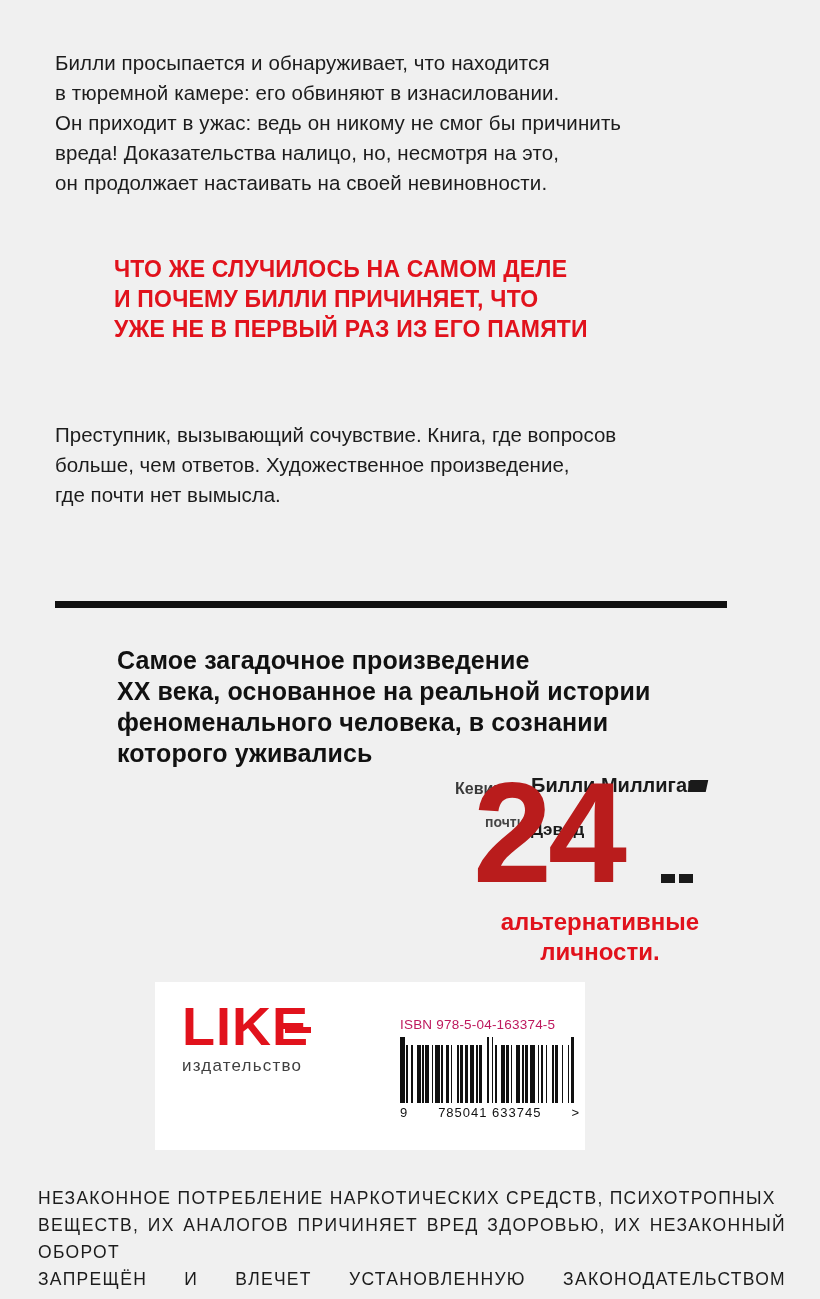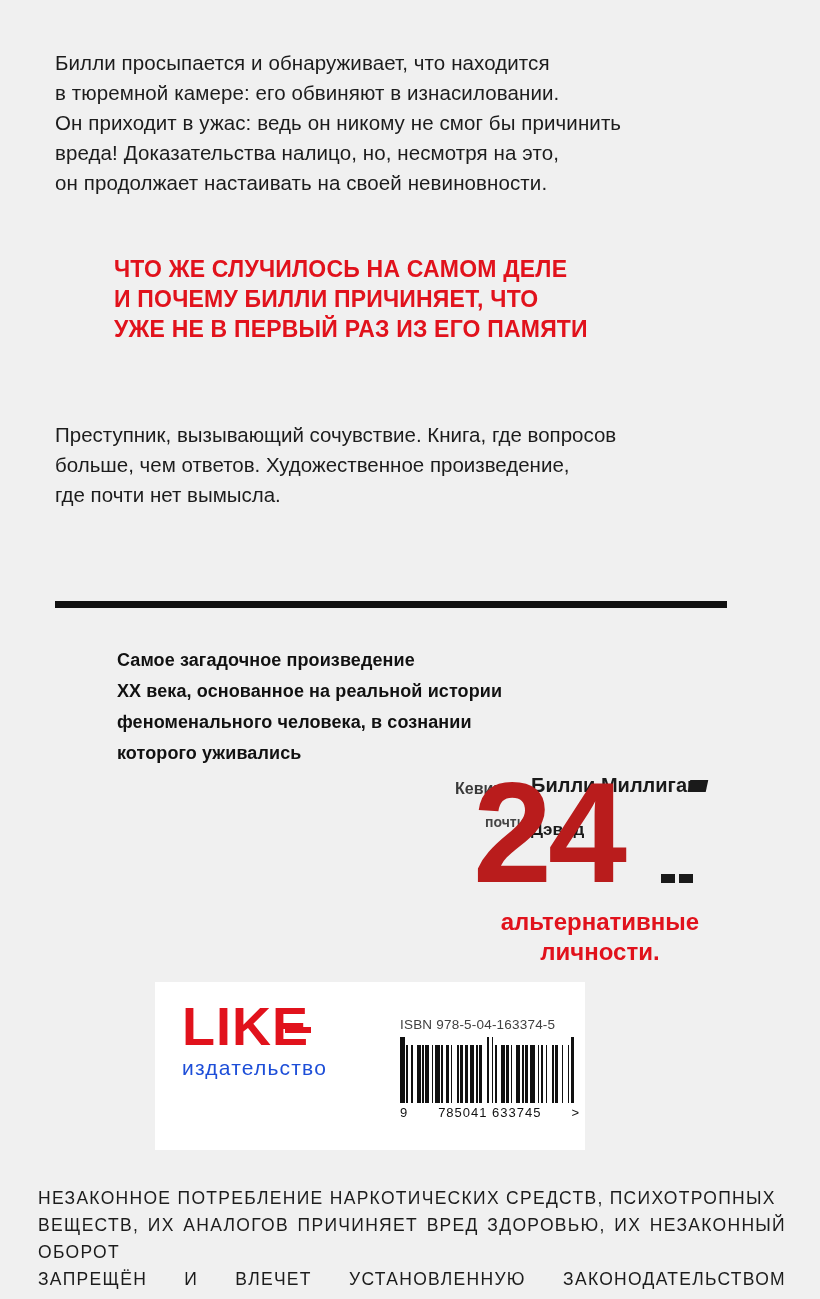--- a/index.html
+++ b/index.html
@@ -71,21 +71,21 @@
     height: 7px;
     background: #111;
   }
 
   
   .tagline {
     position: absolute;
     left: 117px;
     top: 645px;
     width: 640px;
-    font-size: 18px;
+    font-size: 25px;
     font-weight: bold;
     line-height: 31px;
     color: #111;
     letter-spacing: 0.1px;
   }
   .tagline p { margin: 0; }
 
   
   .graphic24 {
     position: absolute;
@@ -171,37 +171,37 @@
     display: inline-block;
     width: 26px;
     height: 6px;
     background: #e1121c;
     vertical-align: middle;
     margin-left: -24px;
     position: relative;
     top: -1px;
   }
   .logo-sub {
-    color: #1d4ed8;
-    font-size: 21px;
+    color: #404040;
+    font-size: 17px;
     letter-spacing: 1.2px;
     margin-top: 4px;
   }
 
   
   .barcode-box {
     position: absolute;
     left: 400px;
     top: 1017px;
     width: 180px;
     height: 112px;
   }
   .isbn {
     font-size: 13.5px;
-    color: #404040;
+    color: #be185d;
     margin-bottom: 5px;
     letter-spacing: 0.2px;
   }
   .bars {
     width: 176px;
     height: 66px;
     display: flex;
     align-items: flex-end;
     gap: 0;
   }

